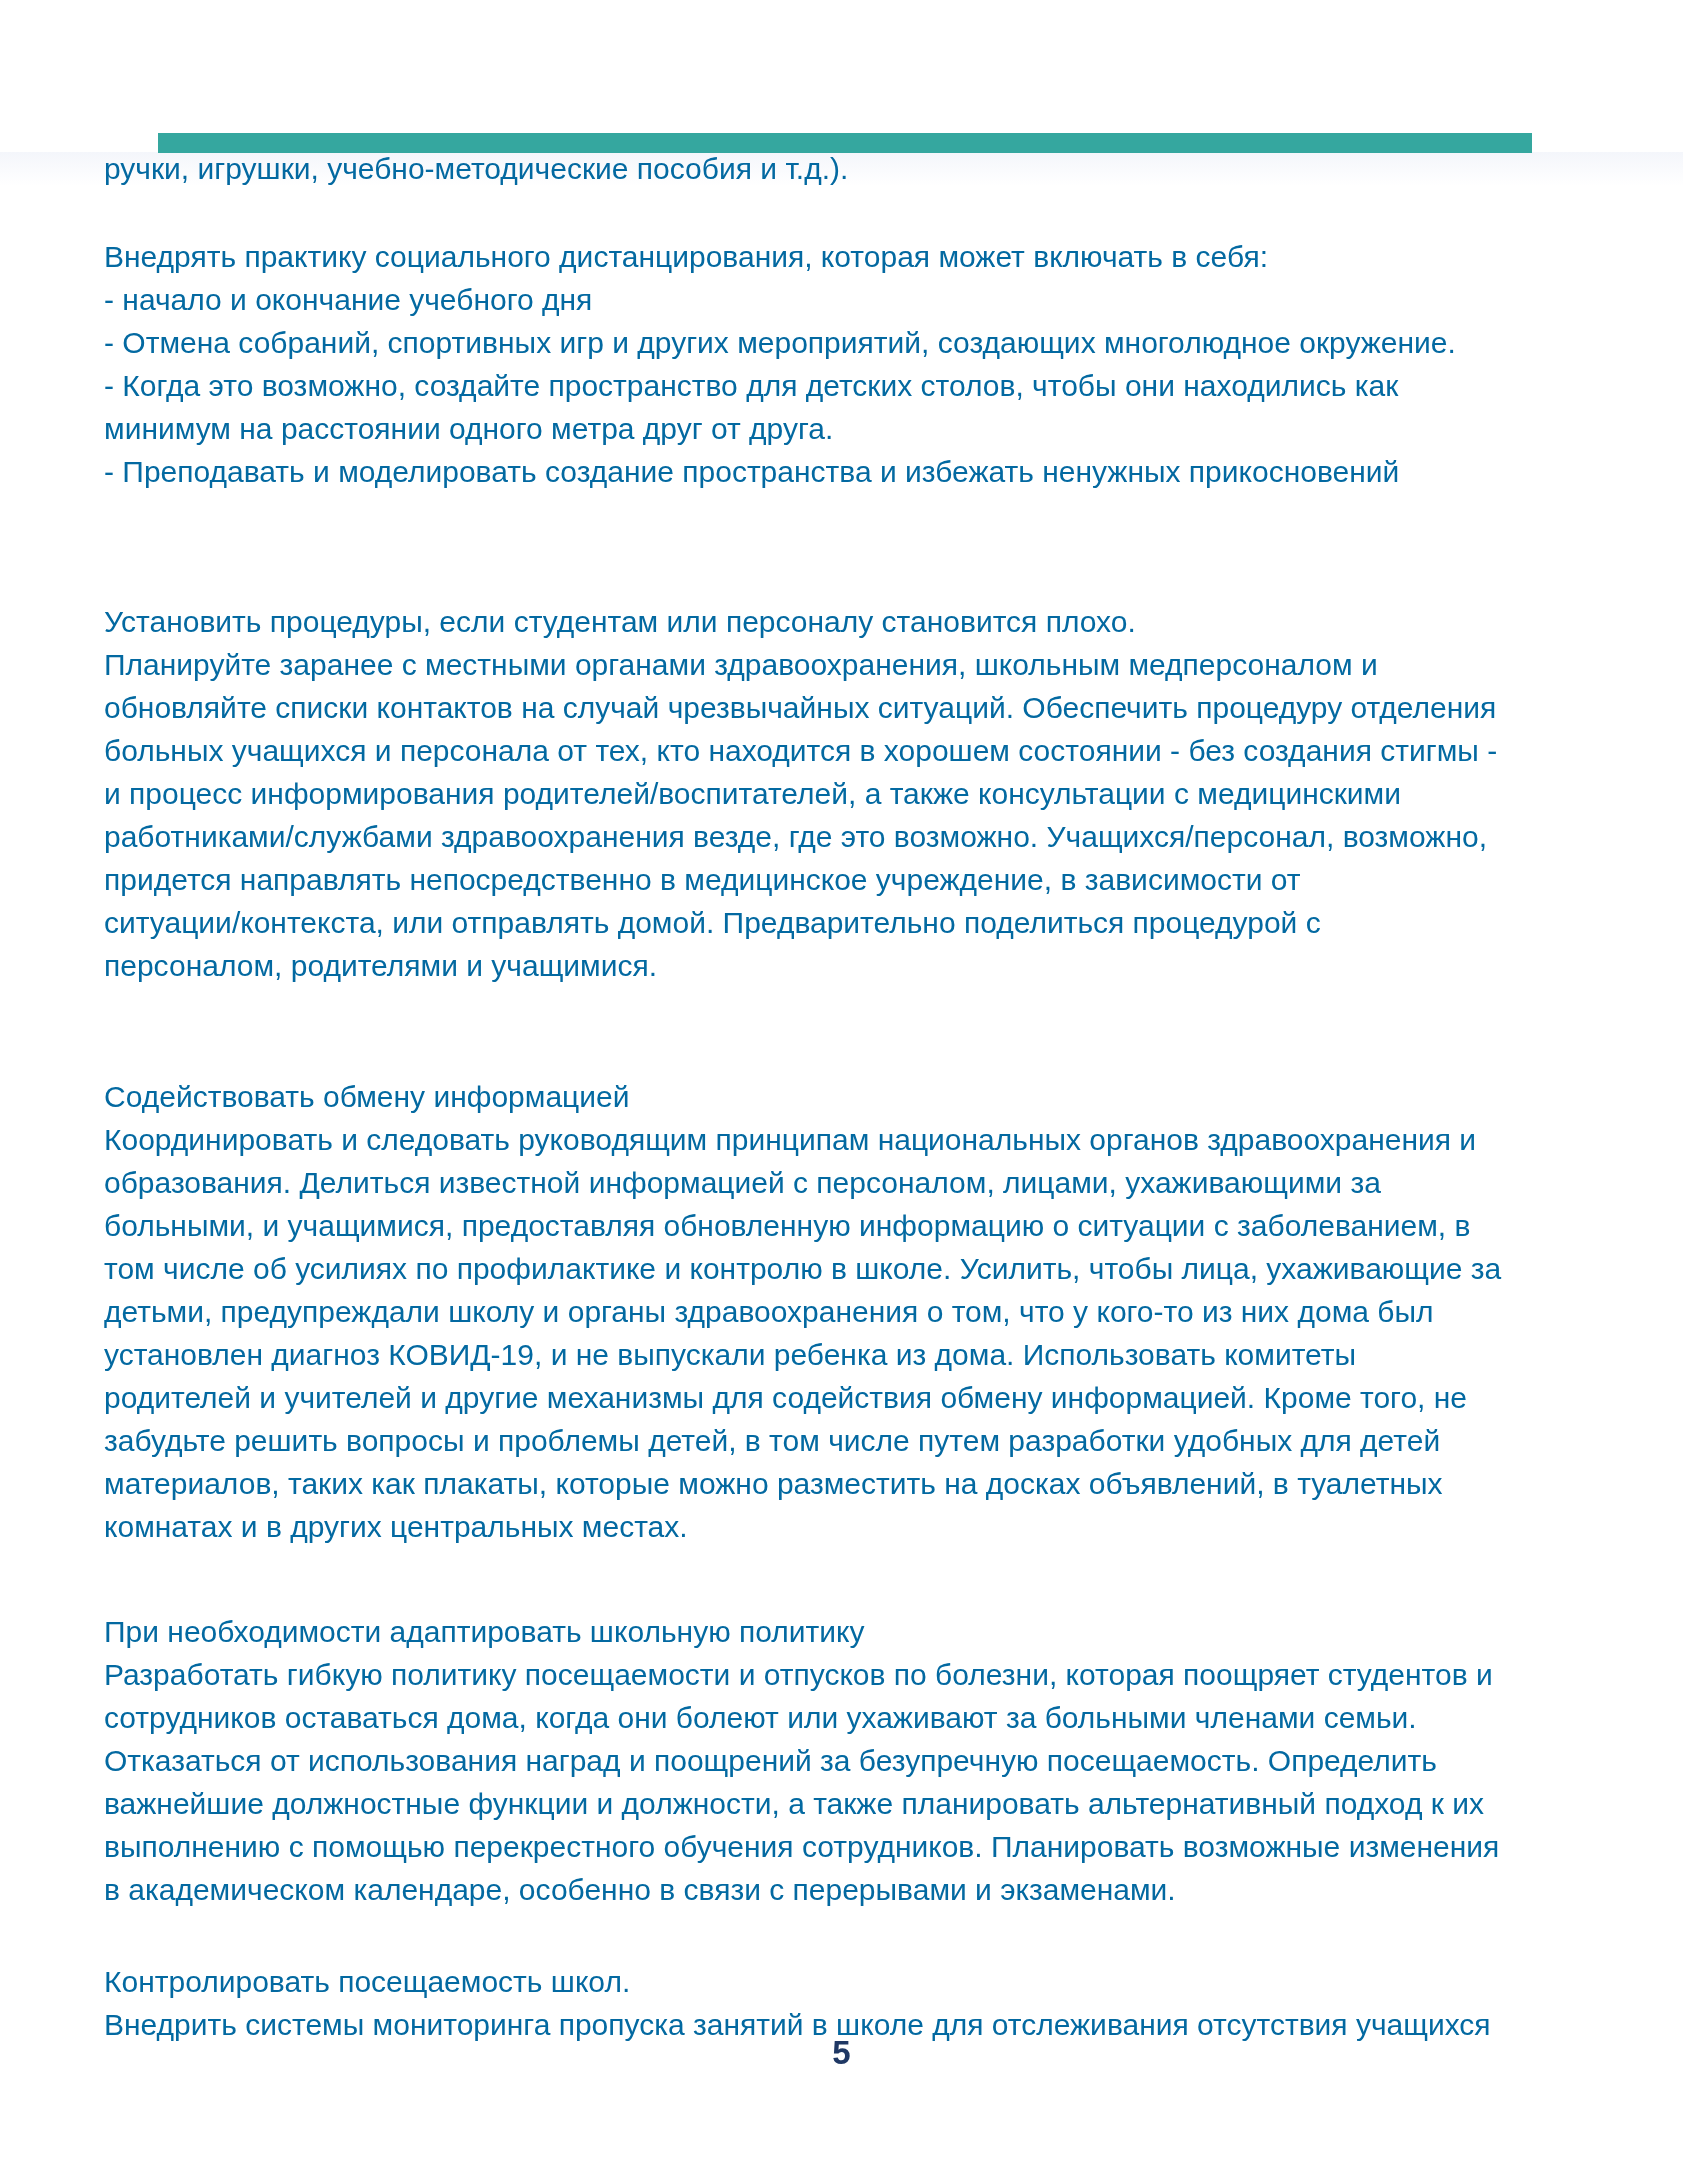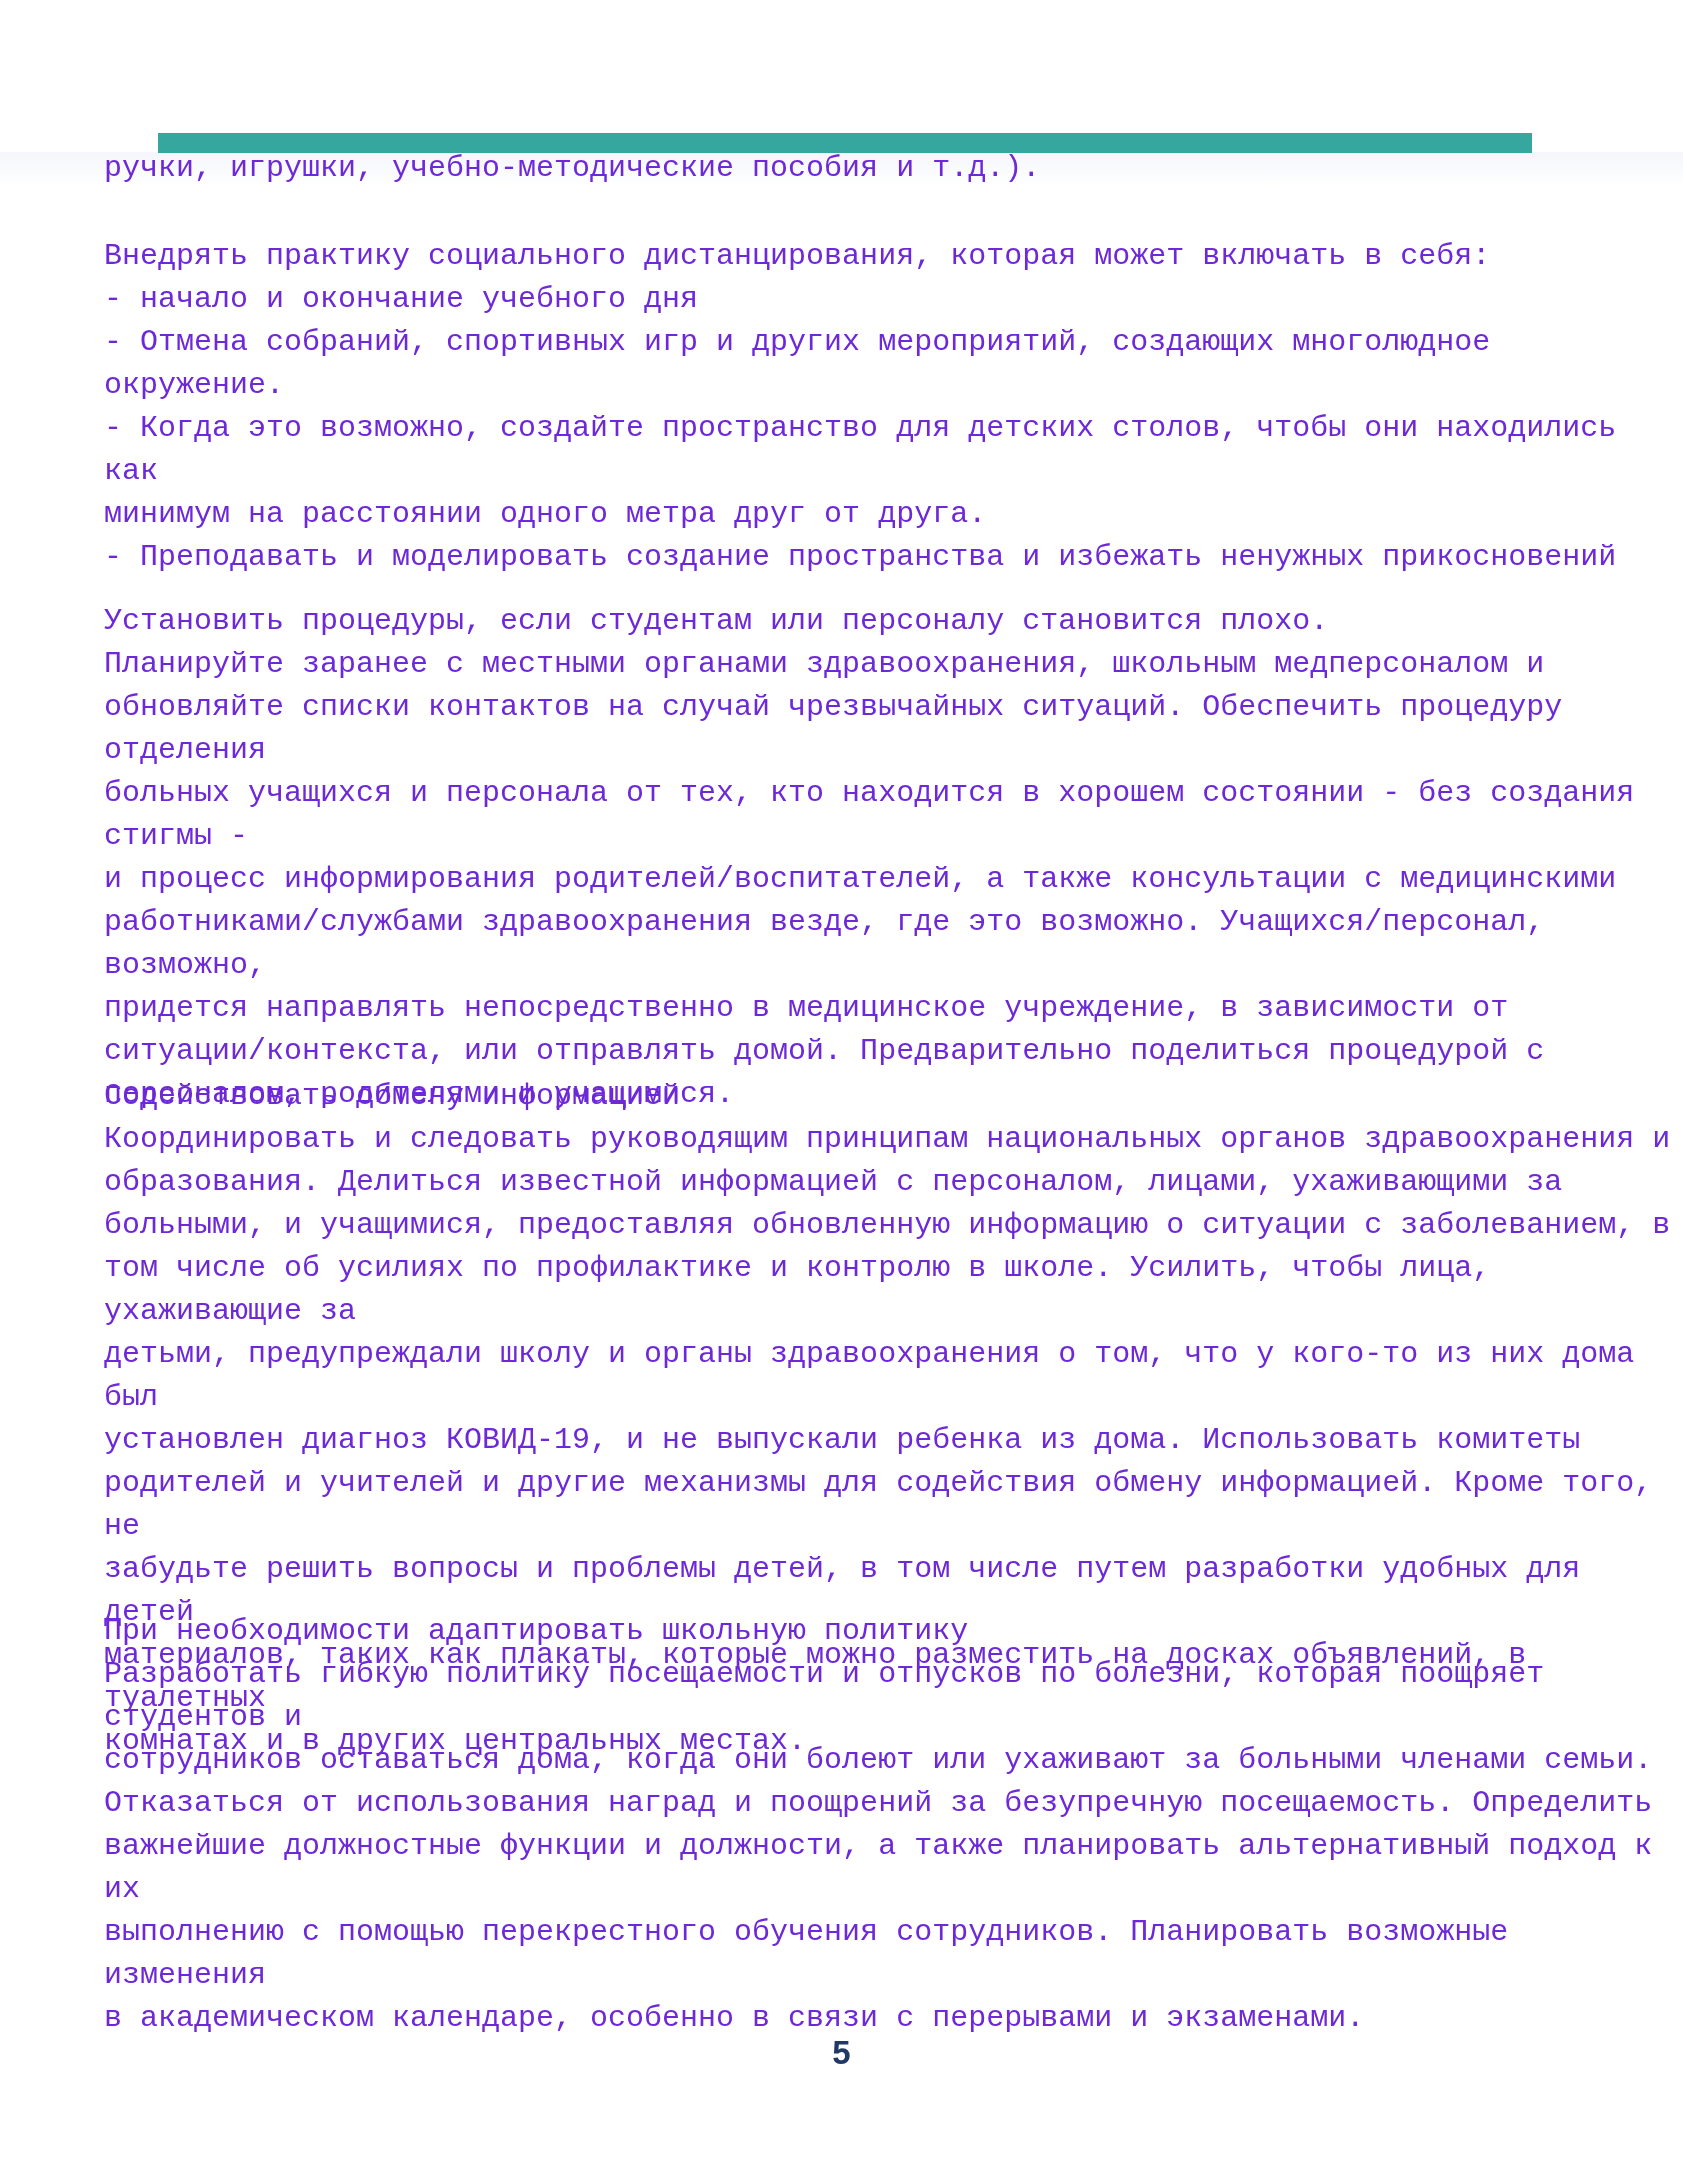--- a/index.html
+++ b/index.html
@@ -32,23 +32,22 @@
     height: 34px;
     background: linear-gradient(to bottom, #f4f6fb, #ffffff);
   }
   .text-block {
     position: absolute;
     left: 104px;
     width: 1569px;
     font-size: 30px;
     line-height: 43px;
     white-space: pre-line;
-    color: #6d28d9;
+    color: #0369a1;
     letter-spacing: 0px;
-    font-family: Liberation Mono, monospace;
   }
   .tb-1 { top: 147px; }
   .tb-2 { top: 235px; }
   .tb-3 { top: 600px; }
   .tb-4 { top: 1075px; }
   .tb-5 { top: 1610px; }
   .tb-6 { top: 1960px; }
   .page-number {
     position: absolute;
     left: 0;
@@ -99,16 +98,18 @@
 комнатах и в других центральных местах.</div>
 
   <div class="text-block tb-5">При необходимости адаптировать школьную политику
 Разработать гибкую политику посещаемости и отпусков по болезни, которая поощряет студентов и
 сотрудников оставаться дома, когда они болеют или ухаживают за больными членами семьи.
 Отказаться от использования наград и поощрений за безупречную посещаемость. Определить
 важнейшие должностные функции и должности, а также планировать альтернативный подход к их
 выполнению с помощью перекрестного обучения сотрудников. Планировать возможные изменения
 в академическом календаре, особенно в связи с перерывами и экзаменами.</div>
 
+  <div class="text-block tb-6">Контролировать посещаемость школ.
+Внедрить системы мониторинга пропуска занятий в школе для отслеживания отсутствия учащихся</div>
 
   <div class="page-number" style="color: rgb(31, 56, 100);">5</div>
 </div>
 
 
 </body></html>

